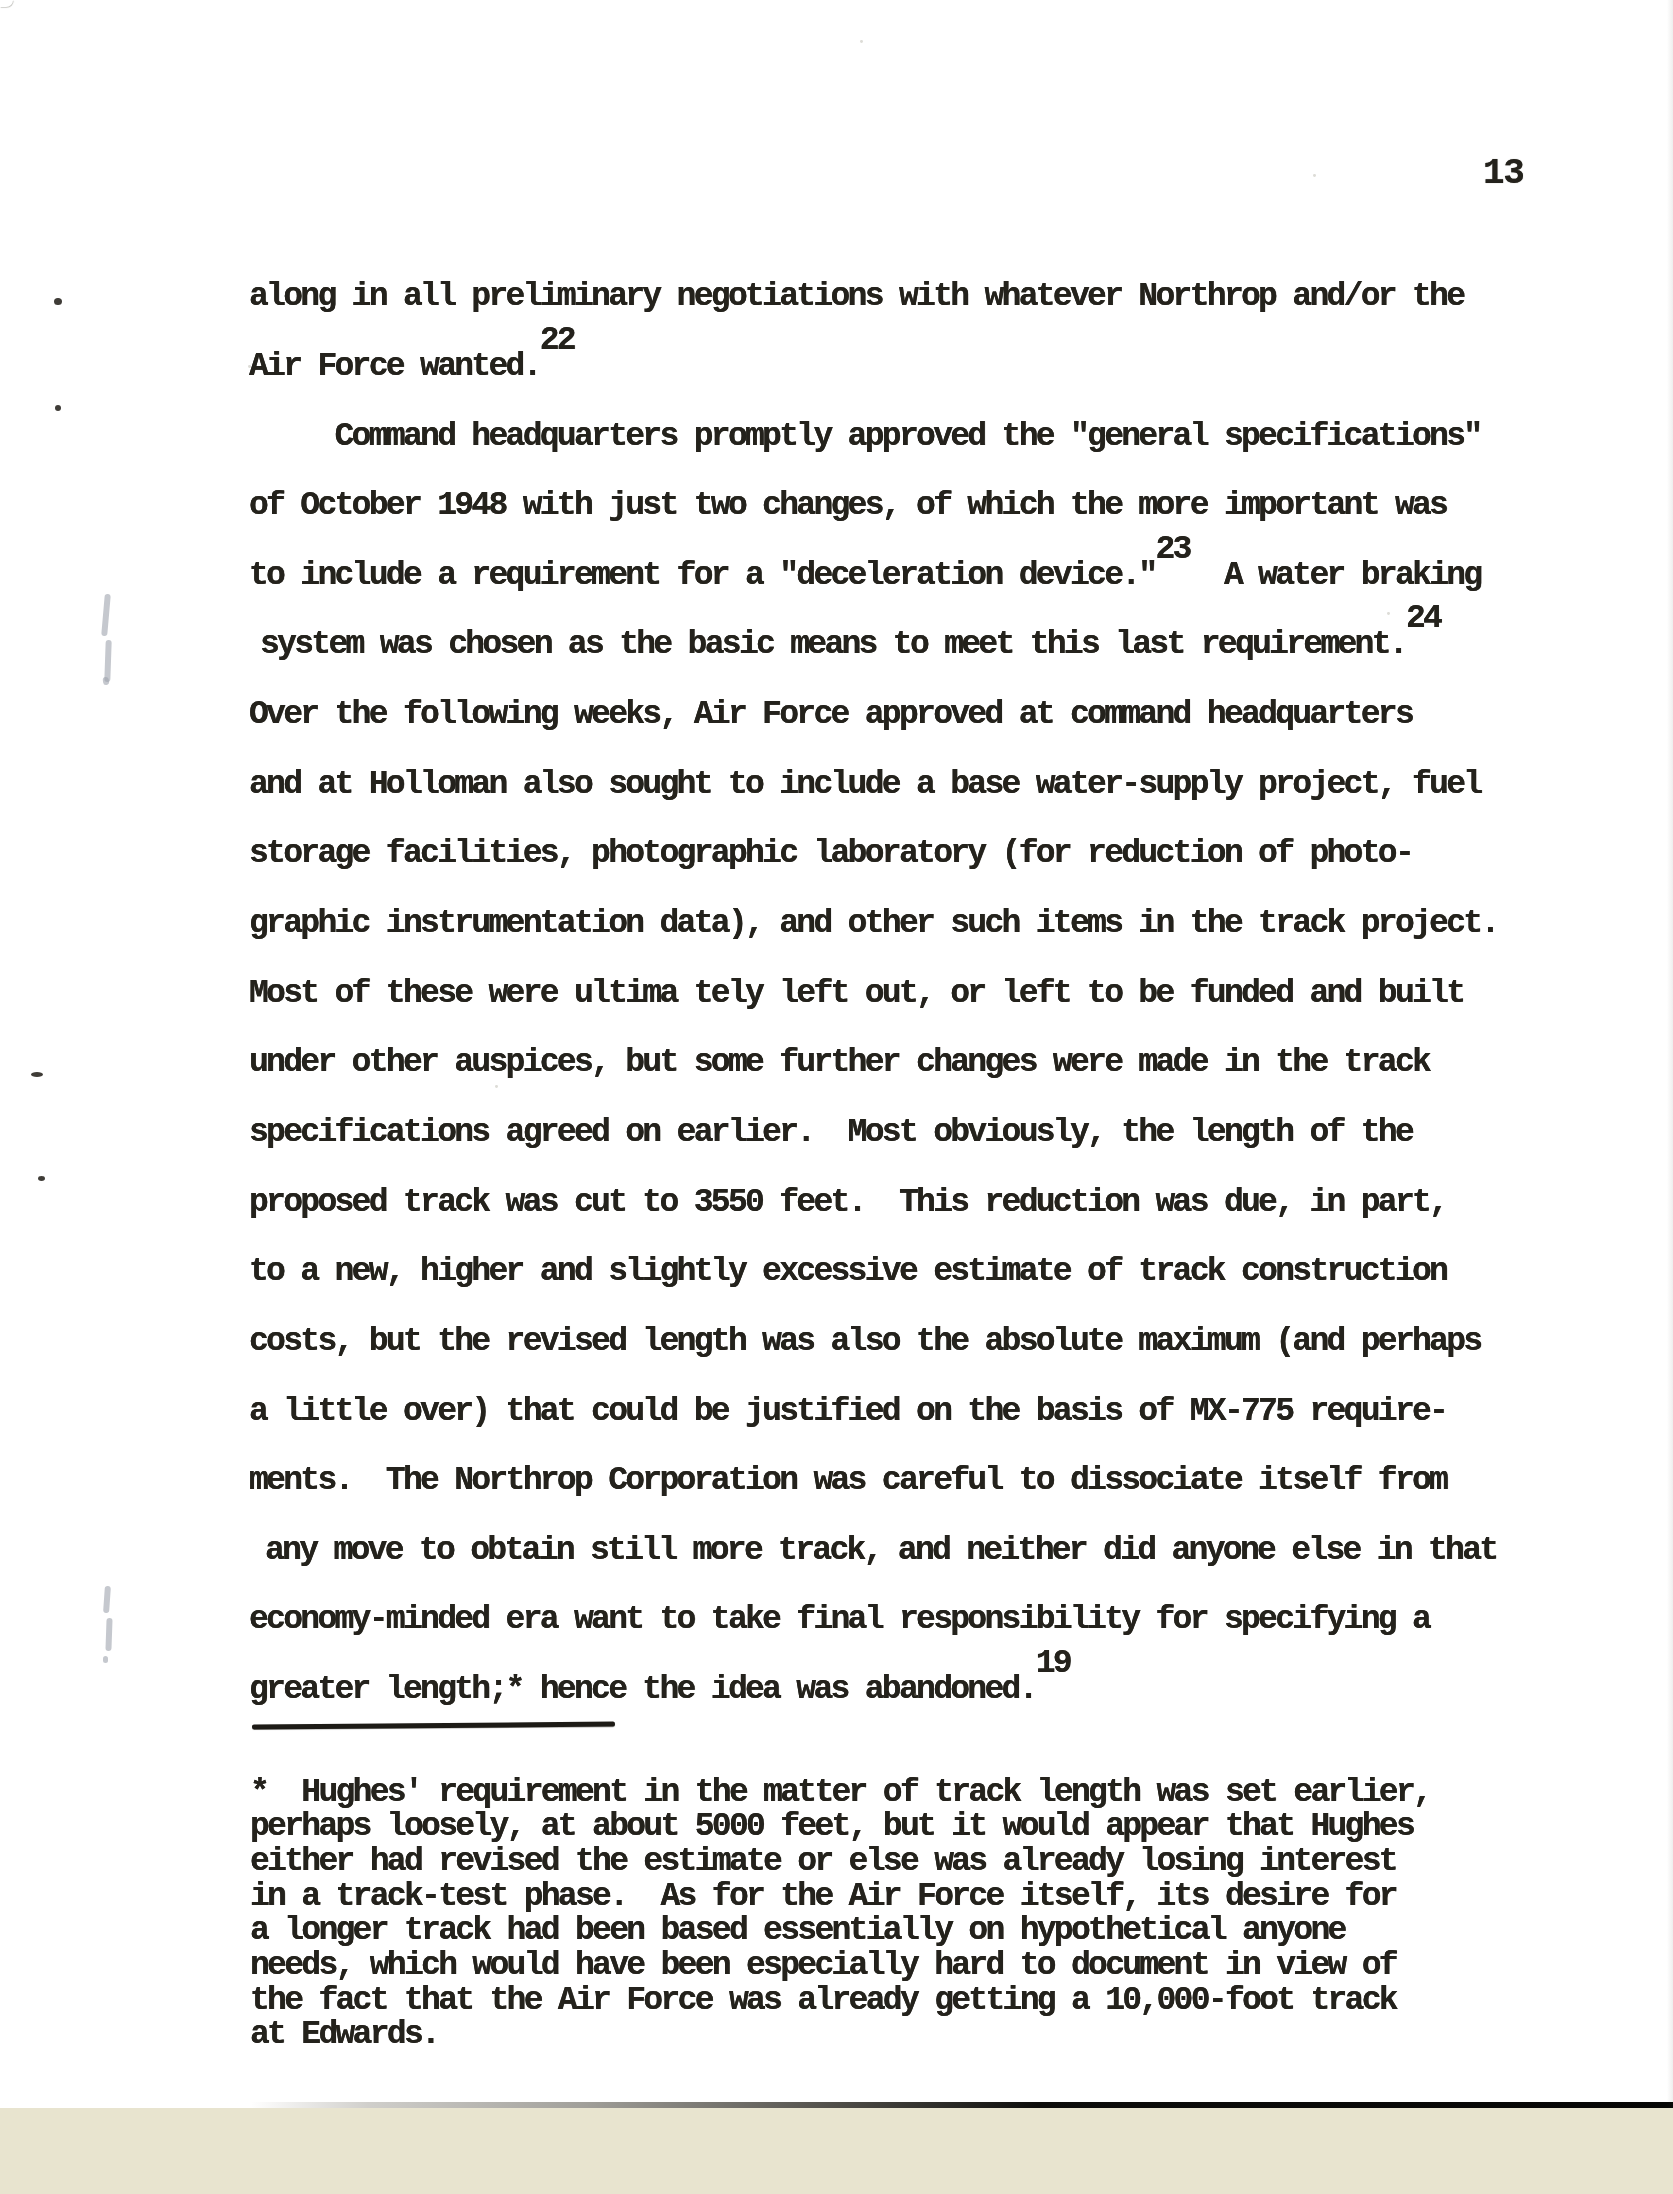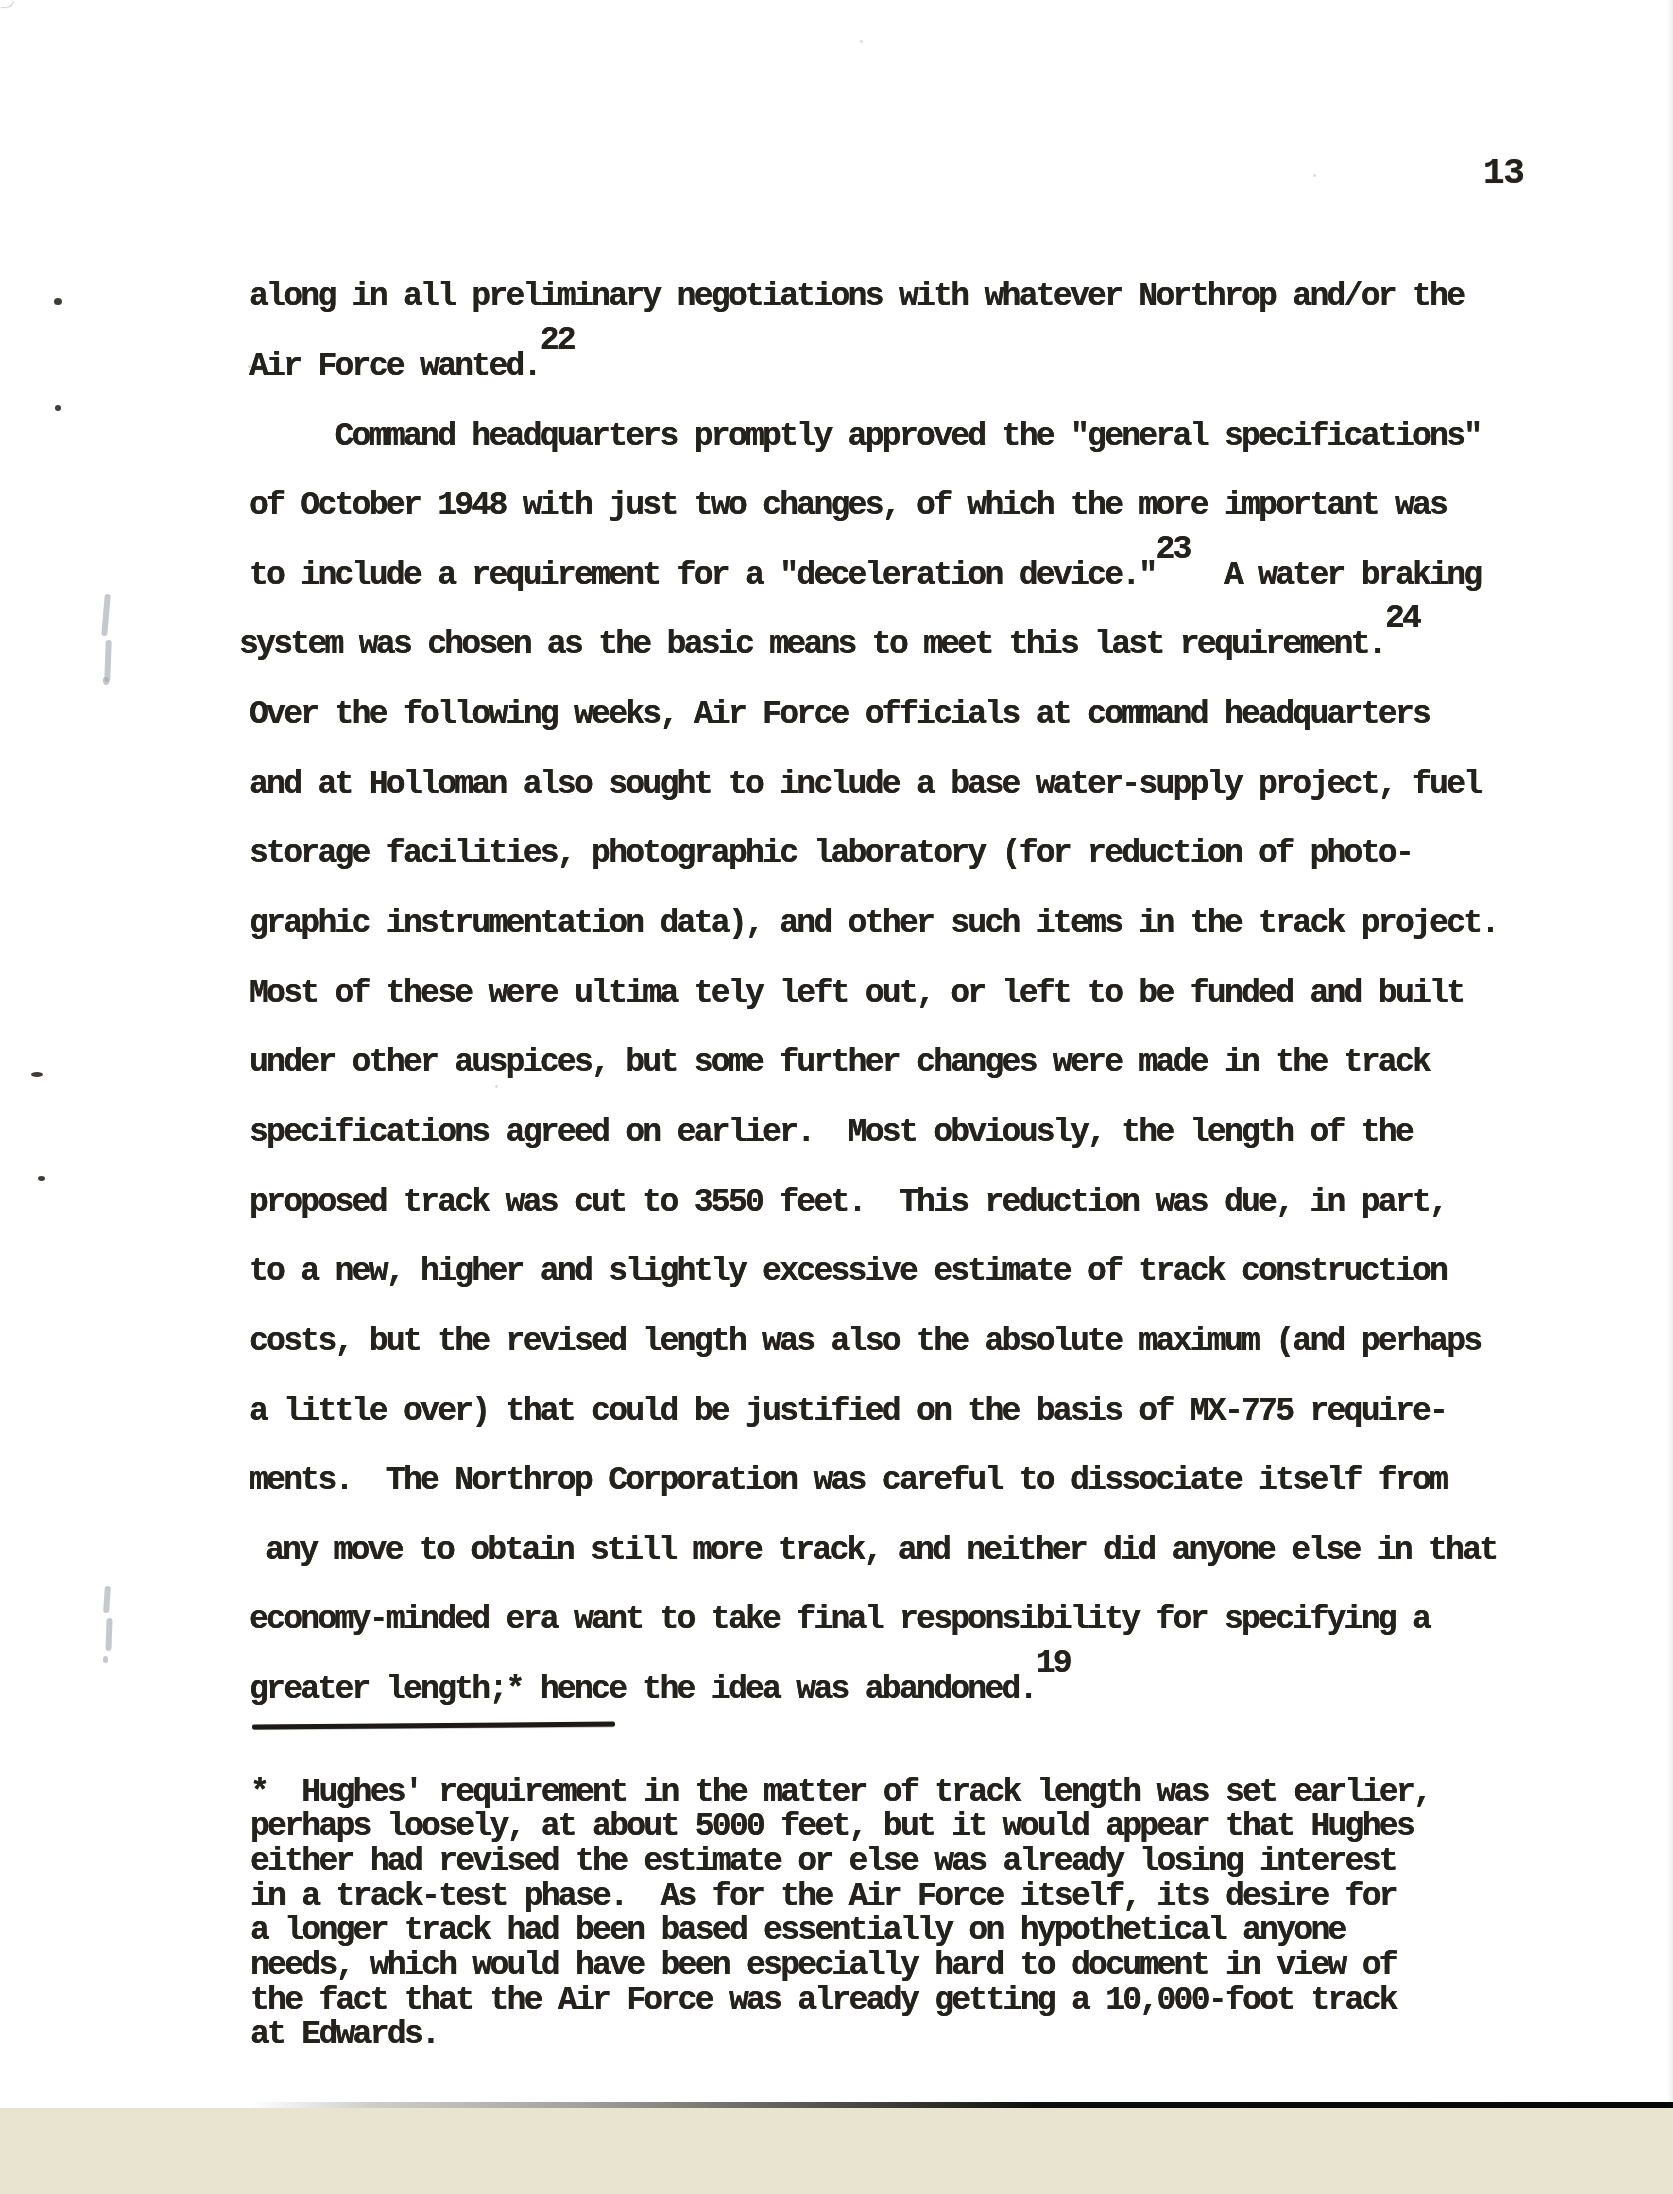--- a/index.html
+++ b/index.html
@@ -62,22 +62,22 @@
 
 <div class="page">
   <div class="corner-notch"></div>
   <div class="page-number">13</div>
   <div>
       <div class="line" style="top: 269px; left: 249px;"><span>along in all preliminary negotiations with whatever Northrop and/or the</span></div>
       <div class="line" style="top: 339px; left: 249px; text-align: right;"><span>Air Force wanted.</span><span class="sup">22</span></div>
       <div class="line" style="top: 409px; left: 249px;"><span>     Command headquarters promptly approved the "general specifications"</span></div>
       <div class="line" style="top: 478px; left: 249px;"><span>of October 1948 with just two changes, of which the more important was</span></div>
       <div class="line" style="top: 548px; left: 249px;"><span>to include a requirement for a "deceleration device."</span><span class="sup">23</span><span>  A water braking</span></div>
-      <div class="line" style="top: 617px; left: 239px;"><span>system was chosen as the basic means to meet this last requirement.</span><span class="sup">24</span></div>
-      <div class="line" style="top: 687px; left: 249px;"><span>Over the following weeks, Air Force officials at command headquarters</span></div>
+      <div class="line" style="top: 617px; left: 260px;"><span>system was chosen as the basic means to meet this last requirement.</span><span class="sup">24</span></div>
+      <div class="line" style="top: 687px; left: 249px;"><span>Over the following weeks, Air Force approved at command headquarters</span></div>
       <div class="line" style="top: 757px; left: 249px;"><span>and at Holloman also sought to include a base water-supply project, fuel</span></div>
       <div class="line" style="top: 826px; left: 249px;"><span>storage facilities, photographic laboratory (for reduction of photo-</span></div>
       <div class="line" style="top: 896px; left: 249px;"><span>graphic instrumentation data), and other such items in the track project.</span></div>
       <div class="line" style="top: 966px; left: 249px;"><span>Most of these were ultima tely left out, or left to be funded and built</span></div>
       <div class="line" style="top: 1035px; left: 249px;"><span>under other auspices, but some further changes were made in the track</span></div>
       <div class="line" style="top: 1105px; left: 249px;"><span>specifications agreed on earlier.  Most obviously, the length of the</span></div>
       <div class="line" style="top: 1175px; left: 249px;"><span>proposed track was cut to 3550 feet.  This reduction was due, in part,</span></div>
       <div class="line" style="top: 1244px; left: 249px;"><span>to a new, higher and slightly excessive estimate of track construction</span></div>
       <div class="line" style="top: 1314px; left: 249px;"><span>costs, but the revised length was also the absolute maximum (and perhaps</span></div>
       <div class="line" style="top: 1384px; left: 249px; text-align: right;"><span>a little over) that could be justified on the basis of MX-775 require-</span></div>

